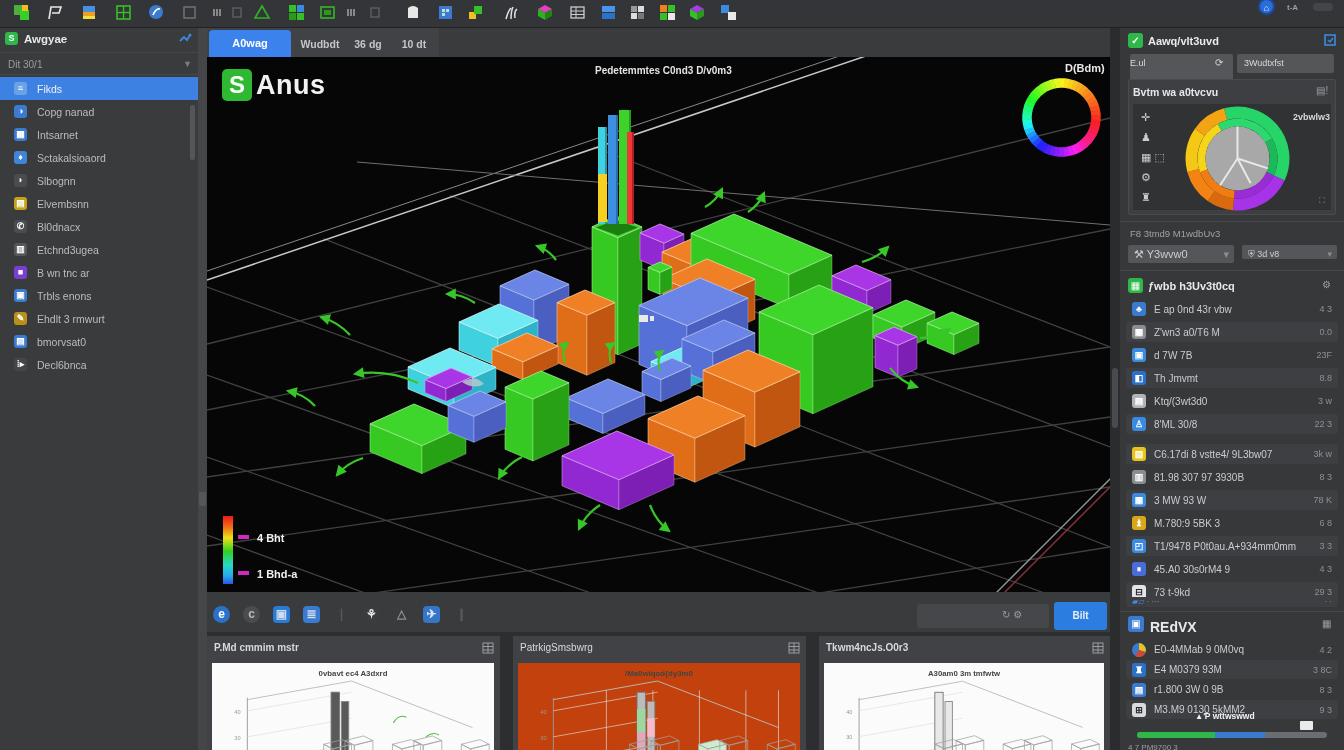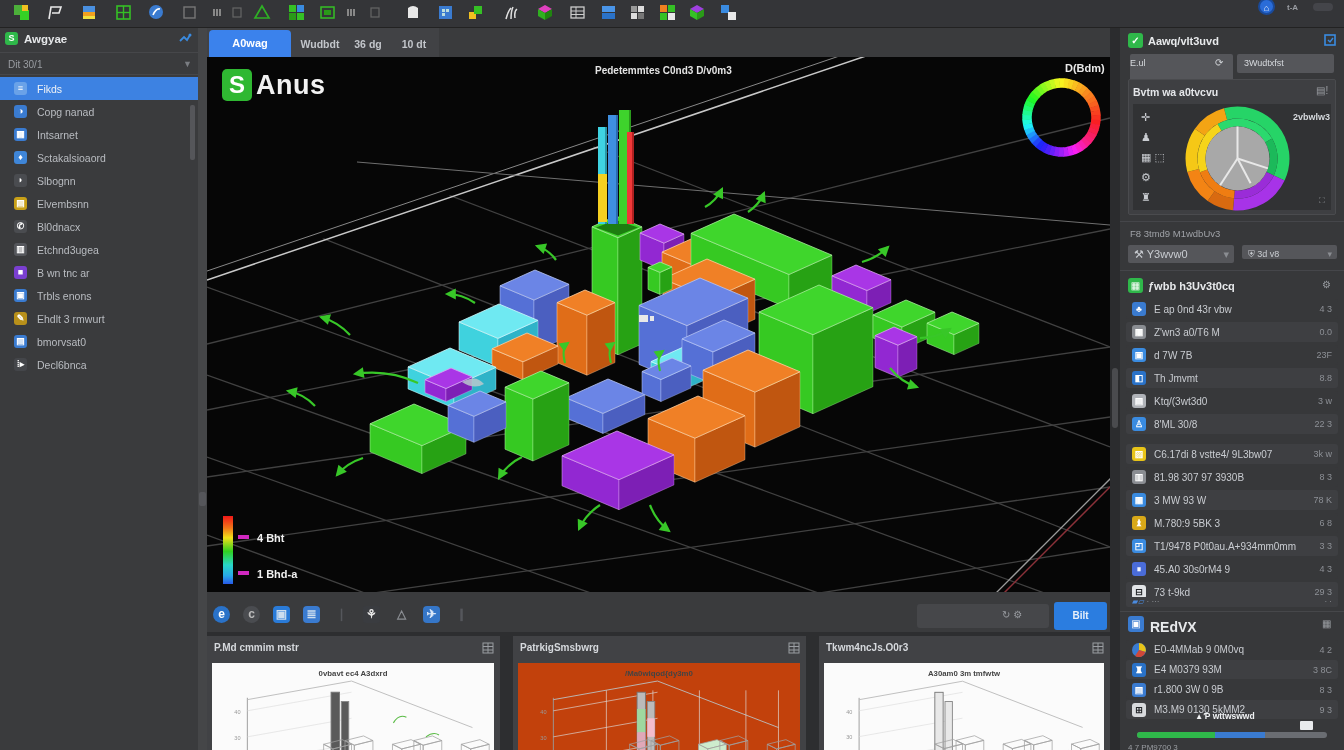--- a/index.html
+++ b/index.html
@@ -455,21 +455,21 @@
         <g stroke="#a0a0a0" stroke-width="0.8" fill="none">
           <polygon points="268,78 288,73 298,78 278,83"></polygon>
           <polygon points="268,78 278,83 278,95 268,90"></polygon>
           <polygon points="278,83 298,78 298,90 278,95"></polygon>
         </g>
         <path d="M195,55 q6,-10 14,-6" stroke="#5abb45" stroke-width="1.2" fill="none"></path>
         <path d="M230,70 q8,-6 14,-2" stroke="#5abb45" stroke-width="1.2" fill="none"></path>
       </g>
     </svg></div>
 <div class="abs" style="left:513px;top:636px;width:293px;height:114px;background:#414245"></div>
-<div class="abs" style="left:520px;top:642px;color:#d6d9dd;font-size:10px;font-weight:bold">PatrkigSmsbwrg</div>
+<div class="abs" style="left:520px;top:642px;color:#d6d9dd;font-size:10px;font-weight:normal">PatrkigSmsbwrg</div>
 <svg class="abs" style="left:788px;top:642px" width="12" height="12" viewBox="0 0 12 12">
     <g stroke="#9a9da2" stroke-width="1">
       <rect x="1" y="1" width="10" height="10" fill="none"></rect>
       <line x1="1" y1="4.5" x2="11" y2="4.5"></line>
       <line x1="1" y1="8" x2="11" y2="8"></line>
       <line x1="6" y1="1" x2="6" y2="11"></line>
     </g>
   </svg>
 <div class="abs" style="left:518px;top:663px;width:282px;height:87px;background:#c2410c"><svg width="282" height="87" viewBox="0 0 288 87">
       <text x="144" y="12" fill="#444" font-size="8" font-weight="bold" text-anchor="middle">/Ma0wlqod{dy3m0</text>

